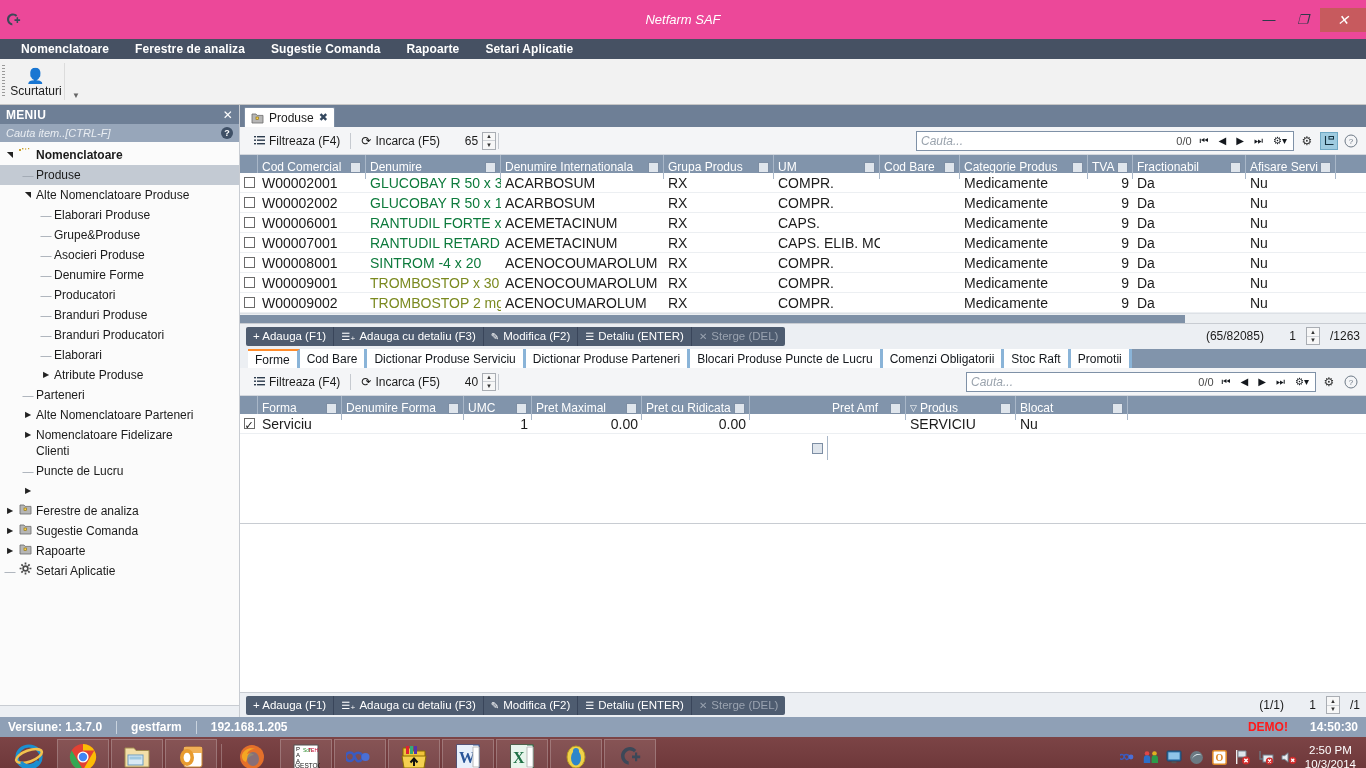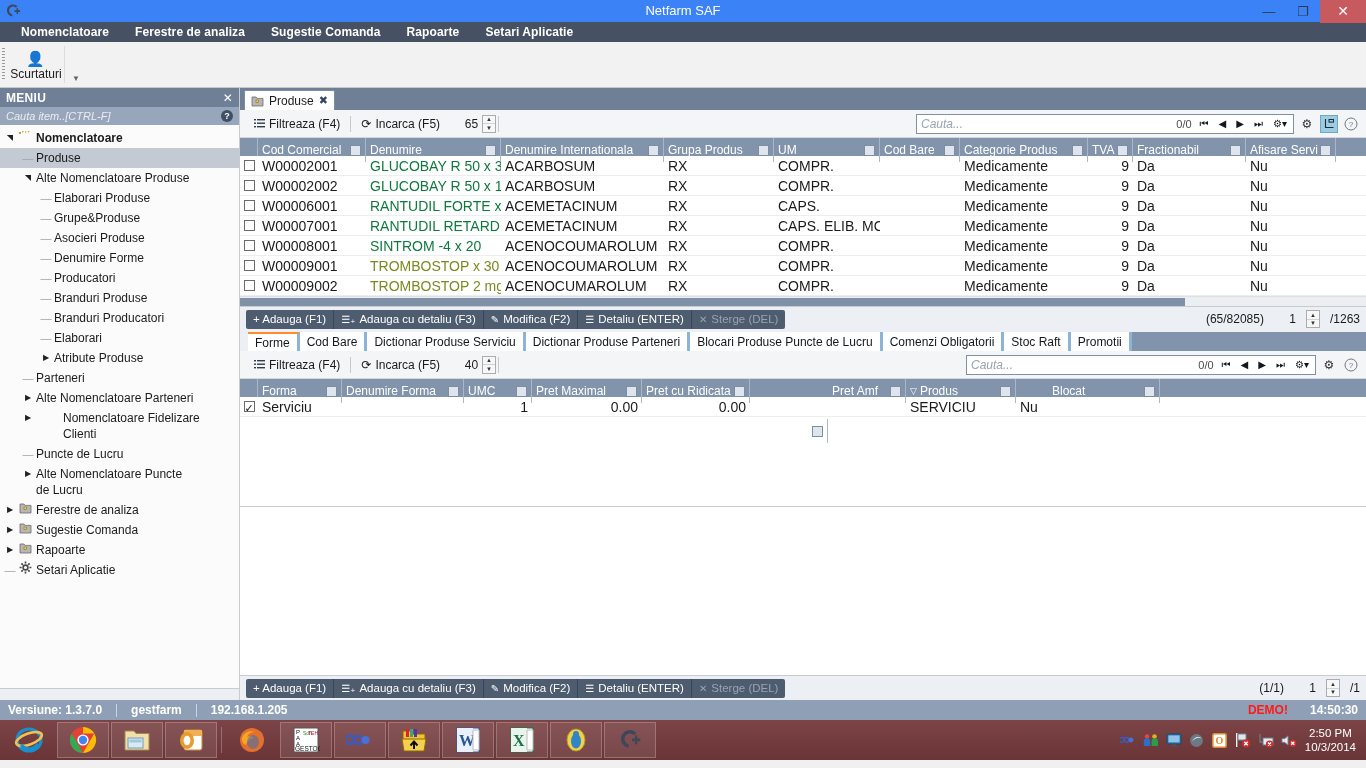--- a/index.html
+++ b/index.html
@@ -6,22 +6,22 @@
   html,body { width:1366px; height:768px; overflow:hidden; }
   body {
     font-family: "Liberation Sans", sans-serif;
     font-size: 12px;
     background:#f0f0f0;
     color:#1b1b1b;
     -webkit-font-smoothing: antialiased;
   }
   
   .titlebar {
-    height:22px; background:#3b82f6; position:relative;
-    display:flex; align-items:center;
+    height:39px; background:#ec4899; position:relative;
+    display:flex; align-items:center;font-style:italic;
   }
   .titlebar .logo { width:26px; height:24px; display:flex; align-items:center; justify-content:center; }
   .titlebar .title {
     position:absolute; left:0; right:0; text-align:center;
     color:#ffffff; font-size:13px; line-height:24px;
   }
   .winbtns { margin-left:auto; display:flex; height:24px; z-index:3; }
   .winbtn { width:34px; height:24px; display:flex; align-items:center; justify-content:center;
             color:#2f3a4b; font-size:13px; }
   .winbtn.close { background:#c75a5e; color:#fff; width:46px; font-size:14px; }
@@ -278,31 +278,30 @@
           <span class="lbl">Parteneri</span>
         </div>
         <div class="tnode">
           <span style="flex: 0 0 22px;"></span>
           <span class="arrow">▶</span>
           <span class="lbl">Alte Nomenclatoare Parteneri</span>
         </div>
         <div class="tnode">
           <span style="flex: 0 0 22px;"></span>
           <span class="arrow">▶</span>
-          <span class="lbl" style="max-width: 150px; margin-left: 27px;">Nomenclatoare Fidelizare Clienti</span>
+          <span class="lbl" style="max-width: 150px;">Nomenclatoare Fidelizare Clienti</span>
         </div>
         <div class="tnode">
           <span style="flex: 0 0 22px;"></span>
           <span class="dash">—</span>
           <span class="lbl">Puncte de Lucru</span>
         </div>
         <div class="tnode">
           <span style="flex: 0 0 22px;"></span>
           <span class="arrow">▶</span>
-          <span class="lbl" style="max-width: 150px;">Alte Nomenclatoare Puncte de Lucru</span>
         </div>
         <div class="tnode">
           <span style="flex: 0 0 4px;"></span>
           <span class="arrow">▶</span>
           <span class="ic"><svg width="13" height="12" viewBox="0 0 13 12">
               <path d="M1 2h4l1.2 1.4H12V11H1z" fill="#b6b6b6" stroke="#6b6b6b" stroke-width=".8"></path>
               <rect x="5" y="5" width="2.4" height="2.4" fill="#ffd24d" stroke="#8a6d00" stroke-width=".6"></rect>
             </svg></span>
           <span class="lbl">Ferestre de analiza</span>
         </div>
@@ -691,21 +690,21 @@
           </div>
           <div class="hcell" style="width: 78px; flex: 0 0 78px;">
             <span>Pret Amf</span>
             <span class="fbox"></span>
           </div>
           <div class="hcell" style="width: 110px; flex: 0 0 110px;">
             <span class="funnel">▽</span>
             <span>Produs</span>
             <span class="fbox"></span>
           </div>
-          <div class="hcell" style="width: 112px; flex: 0 0 112px; margin-left: 32px;">
+          <div class="hcell" style="width: 112px; flex: 0 0 112px;">
             <span>Blocat</span>
             <span class="fbox"></span>
           </div>
         </div>
       <div class="grid-body" id="sub-body">
           <div class="row">
             <div class="cell chk">
               <span class="cbox checked"></span>
             </div>
             <div class="cell" style="width: 84px; flex: 0 0 84px;">Serviciu</div>

